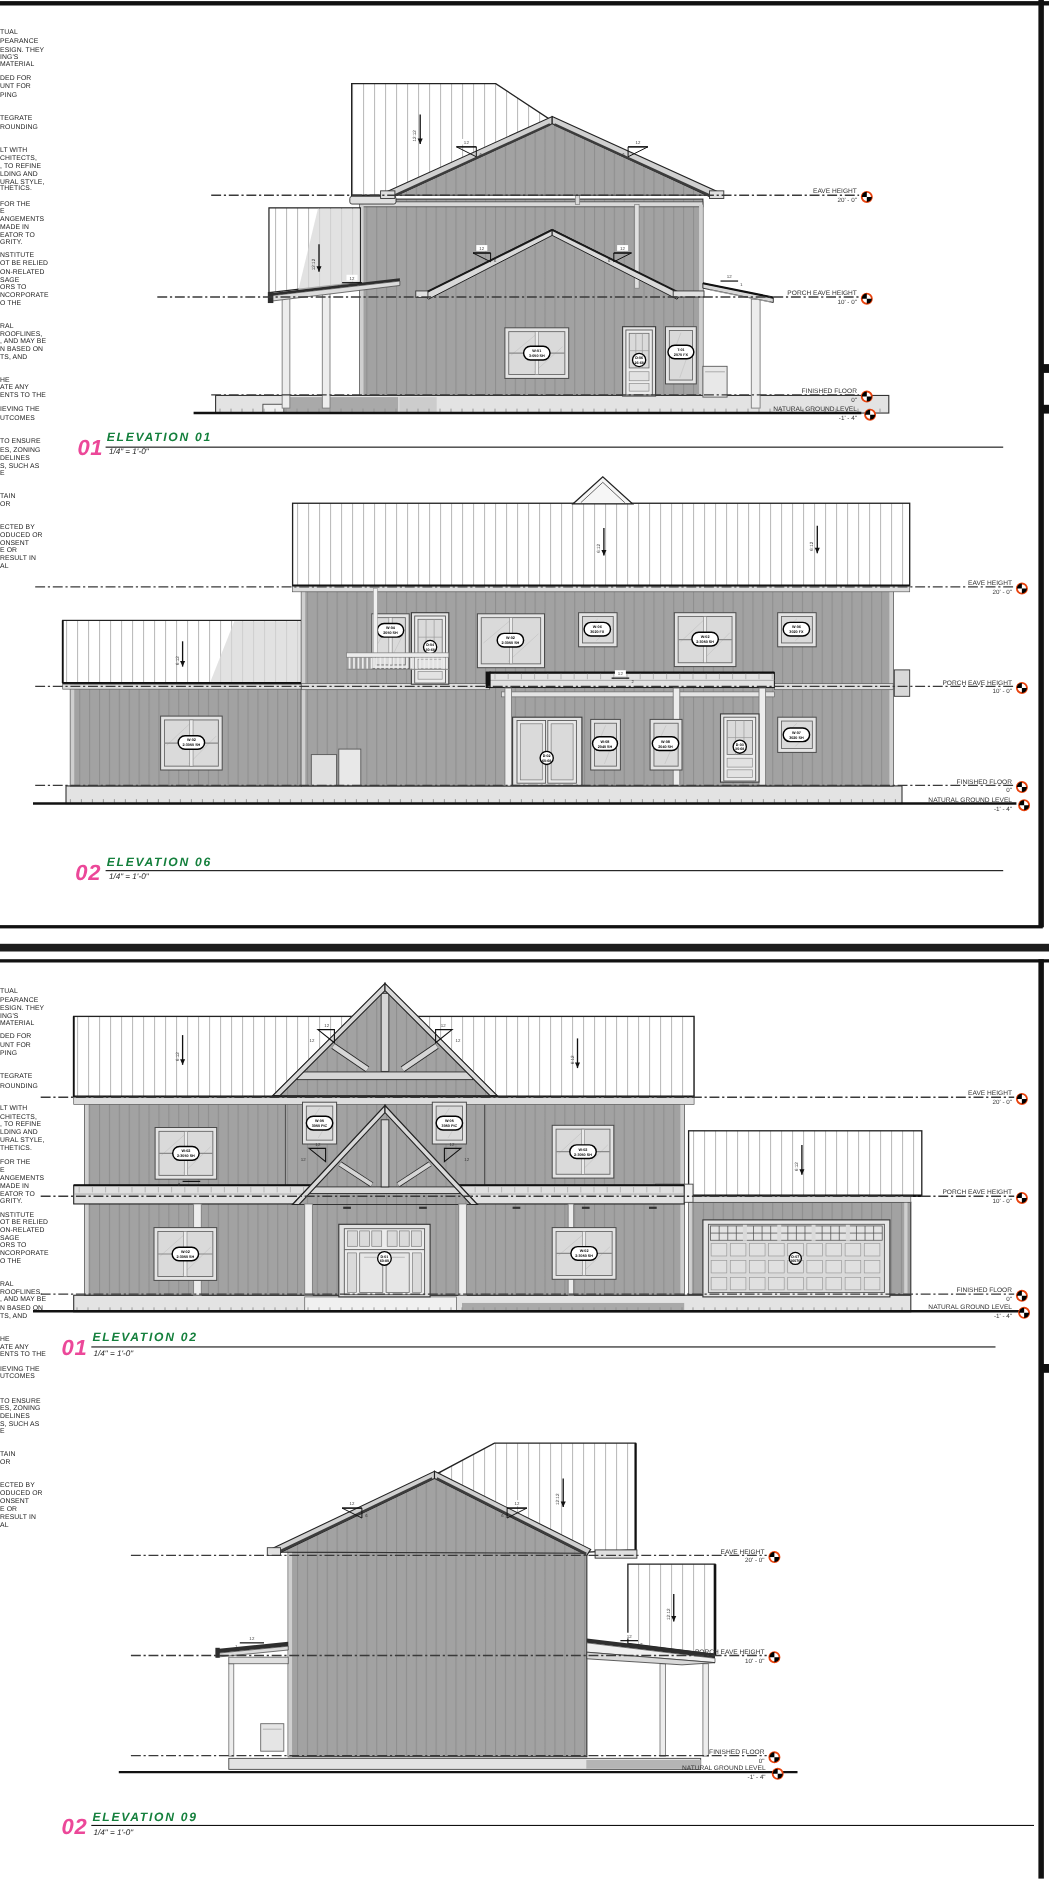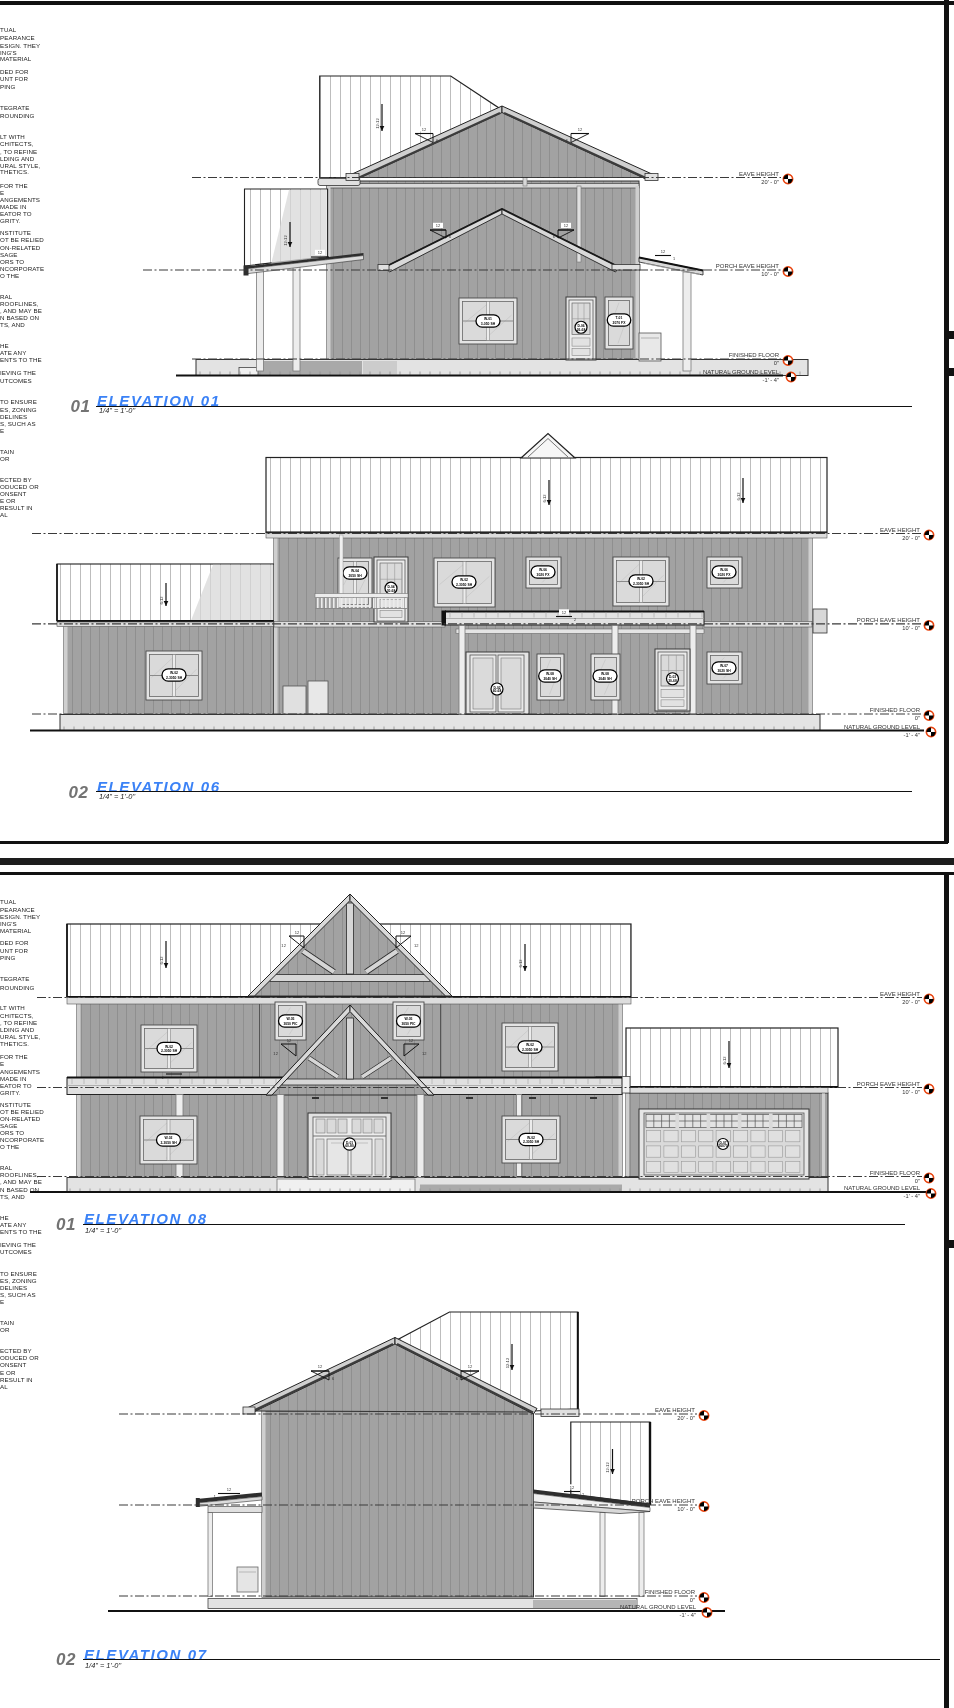--- a/index.html
+++ b/index.html
@@ -1,18 +1,18 @@
 <!DOCTYPE html>
 <html><head><meta charset="utf-8"><style>
 html,body{margin:0;padding:0;background:#fff;}
 body{width:954px;height:1708px;position:relative;font-family:"Liberation Sans",sans-serif;}
 .abs{position:absolute;}
 .note{position:absolute;left:0;font-size:6.2px;color:#1c1c1c;white-space:nowrap;letter-spacing:0.1px;transform-origin:0 0;}
-.num{position:absolute;font-size:17px;font-weight:bold;font-style:italic;color:#737373;letter-spacing:0.5px;}
-.ttl{position:absolute;font-size:15px;font-weight:bold;font-style:italic;color:#3b82f6;letter-spacing:1.6px;}
+.num{position:absolute;font-size:20px;font-weight:bold;font-style:italic;color:#ec4899;letter-spacing:0.5px;}
+.ttl{position:absolute;font-size:11px;font-weight:bold;font-style:italic;color:#15803d;letter-spacing:1.6px;}
 .scl{position:absolute;font-size:7.4px;font-style:italic;color:#222;}
 .uln{position:absolute;height:1.3px;background:#111;}
 </style></head><body>
 <div class="abs" style="left:0;top:0.5px;width:954px;height:4px;background:#111;"></div>
 <div class="abs" style="left:944px;top:0;width:4.5px;height:843px;background:#111;"></div>
 <div class="abs" style="left:0;top:841px;width:948px;height:2.6px;background:#111;"></div>
 <div class="abs" style="left:0;top:858px;width:954px;height:6.5px;background:#1d1d1d;"></div>
 <div class="abs" style="left:0;top:872px;width:954px;height:2.6px;background:#111;"></div>
 <div class="abs" style="left:944px;top:872px;width:4.5px;height:836px;background:#111;"></div>
 <div class="note" style="top:26.400000000000002px;">TUAL</div>
@@ -121,25 +121,25 @@
 <div class="note" style="top:1382.6999999999998px;">AL</div>
 <div class="num" style="left:70.5px;top:397px;">01</div>
 <div class="ttl" style="left:97px;top:392px;">ELEVATION 01</div>
 <div class="uln" style="left:96px;top:405.8px;width:816px;"></div>
 <div class="scl" style="left:99px;top:406.3px;">1/4" = 1'-0"</div>
 <div class="num" style="left:68.5px;top:782.5px;">02</div>
 <div class="ttl" style="left:97px;top:777.5px;">ELEVATION 06</div>
 <div class="uln" style="left:96px;top:791.2px;width:816px;"></div>
 <div class="scl" style="left:99px;top:791.8px;">1/4" = 1'-0"</div>
 <div class="num" style="left:56px;top:1215.3px;">01</div>
-<div class="ttl" style="left:84px;top:1210px;">ELEVATION 08</div>
+<div class="ttl" style="left:84px;top:1210px;">ELEVATION 02</div>
 <div class="uln" style="left:83px;top:1224px;width:822px;"></div>
 <div class="scl" style="left:85px;top:1225.8px;">1/4" = 1'-0"</div>
 <div class="num" style="left:56px;top:1650.2px;">02</div>
-<div class="ttl" style="left:84px;top:1645.5px;">ELEVATION 07</div>
+<div class="ttl" style="left:84px;top:1645.5px;">ELEVATION 09</div>
 <div class="uln" style="left:83px;top:1658.9px;width:857px;"></div>
 <div class="scl" style="left:85px;top:1660.5px;">1/4" = 1'-0"</div>
 <svg class="abs" style="left:0;top:0" width="954" height="1708" viewBox="0 0 954 1708">
     <defs>
       <pattern id="sd" width="9" height="12" patternUnits="userSpaceOnUse">
         <rect width="9" height="12" fill="#a2a2a2"></rect>
         <line x1="0.5" y1="0" x2="0.5" y2="12" stroke="#8f8f8f" stroke-width="1"></line>
       </pattern>
       <pattern id="rf" width="10" height="10" patternUnits="userSpaceOnUse">
         <rect width="10" height="10" fill="#ffffff"></rect>

